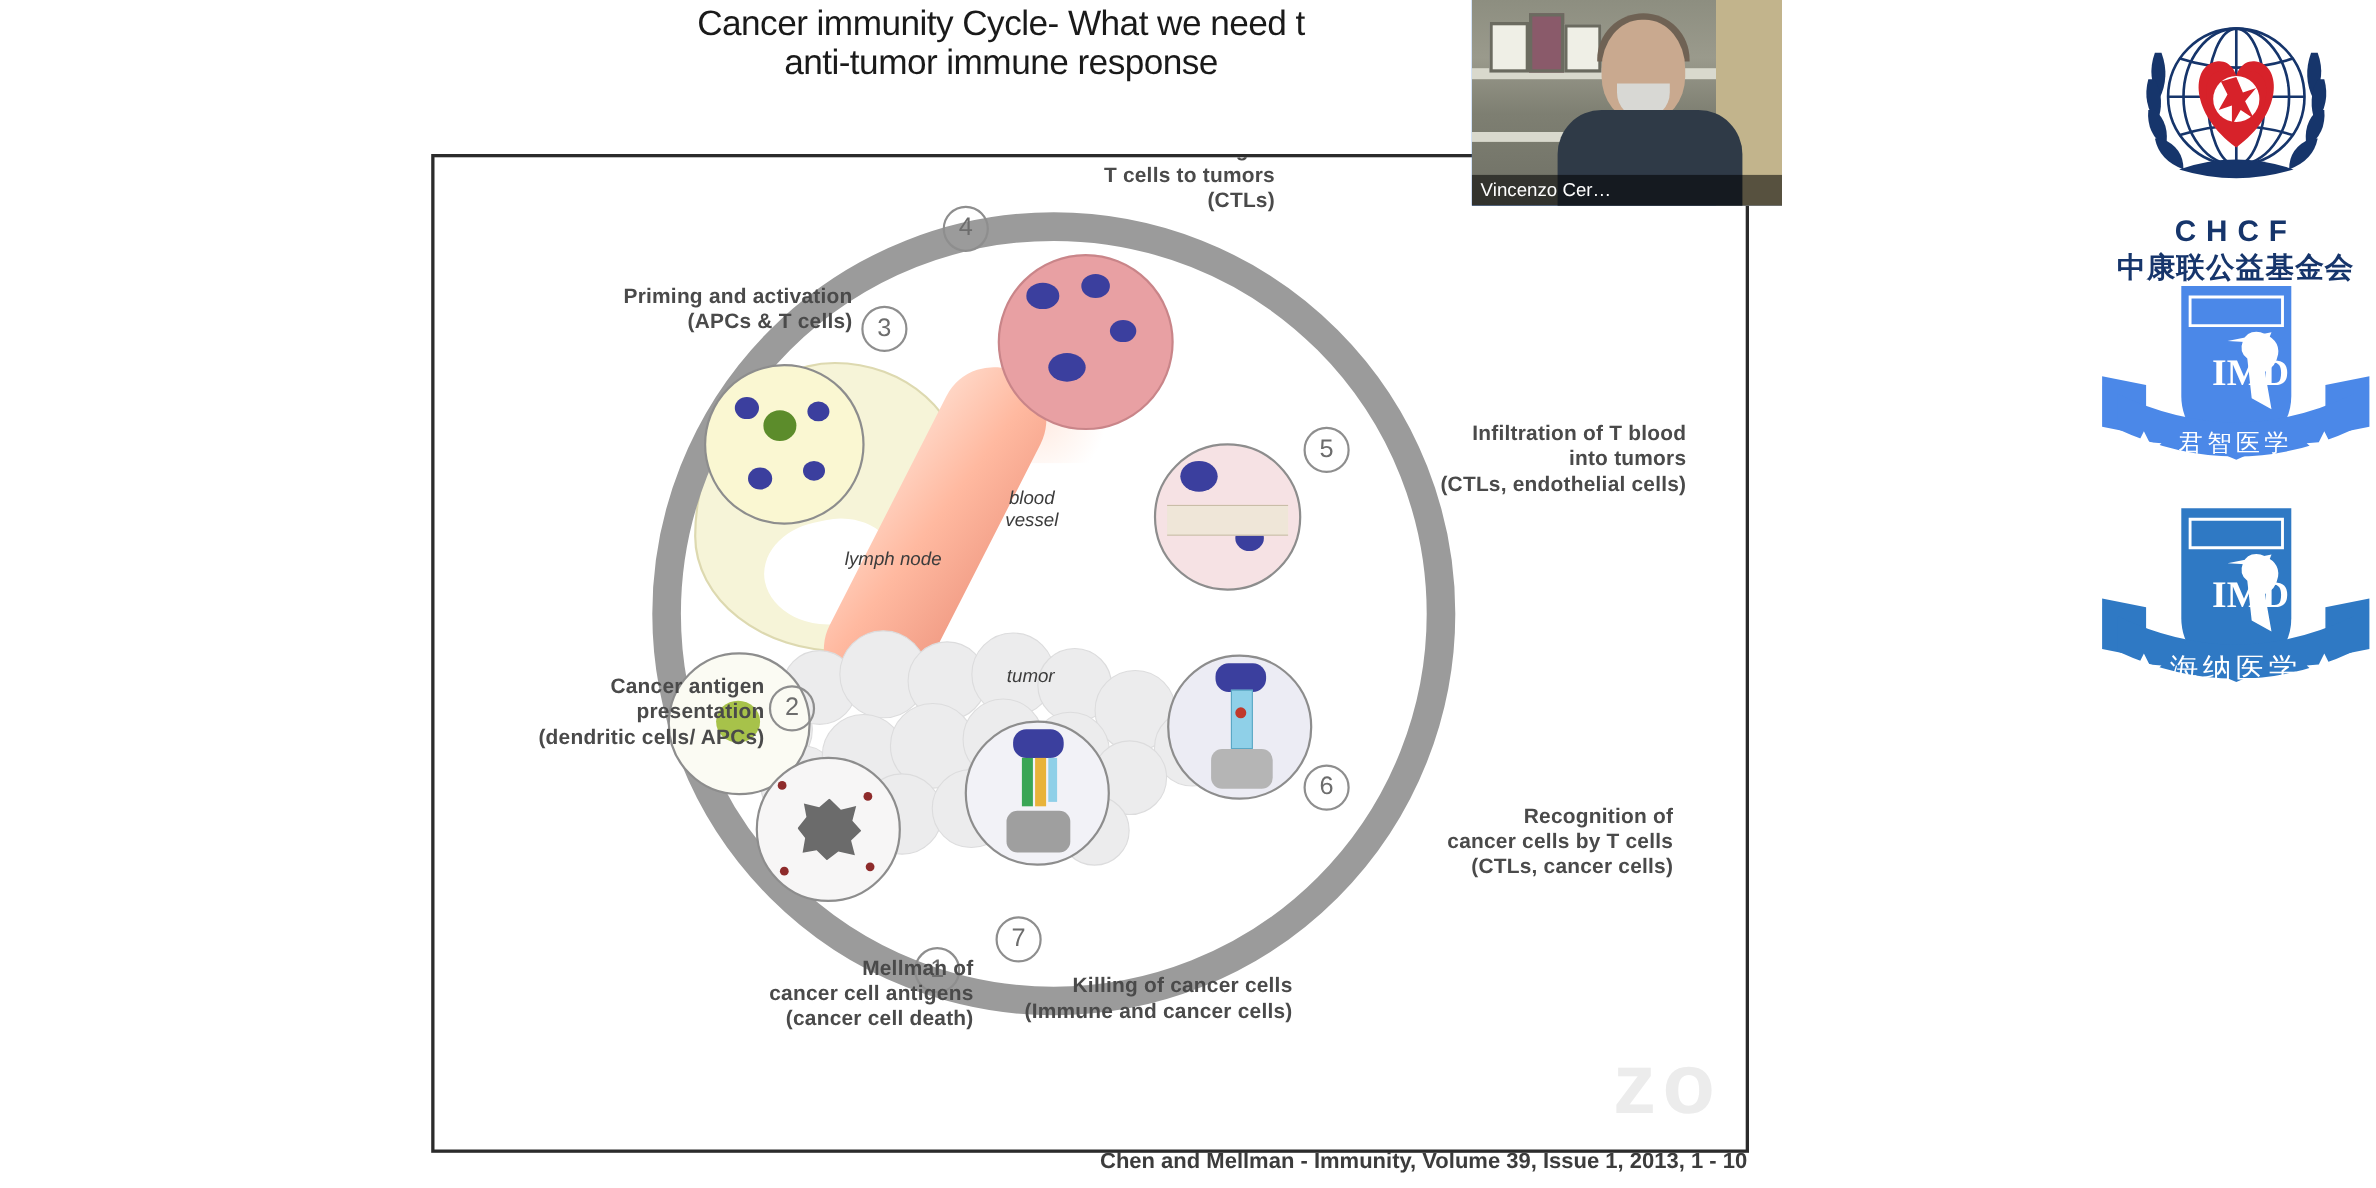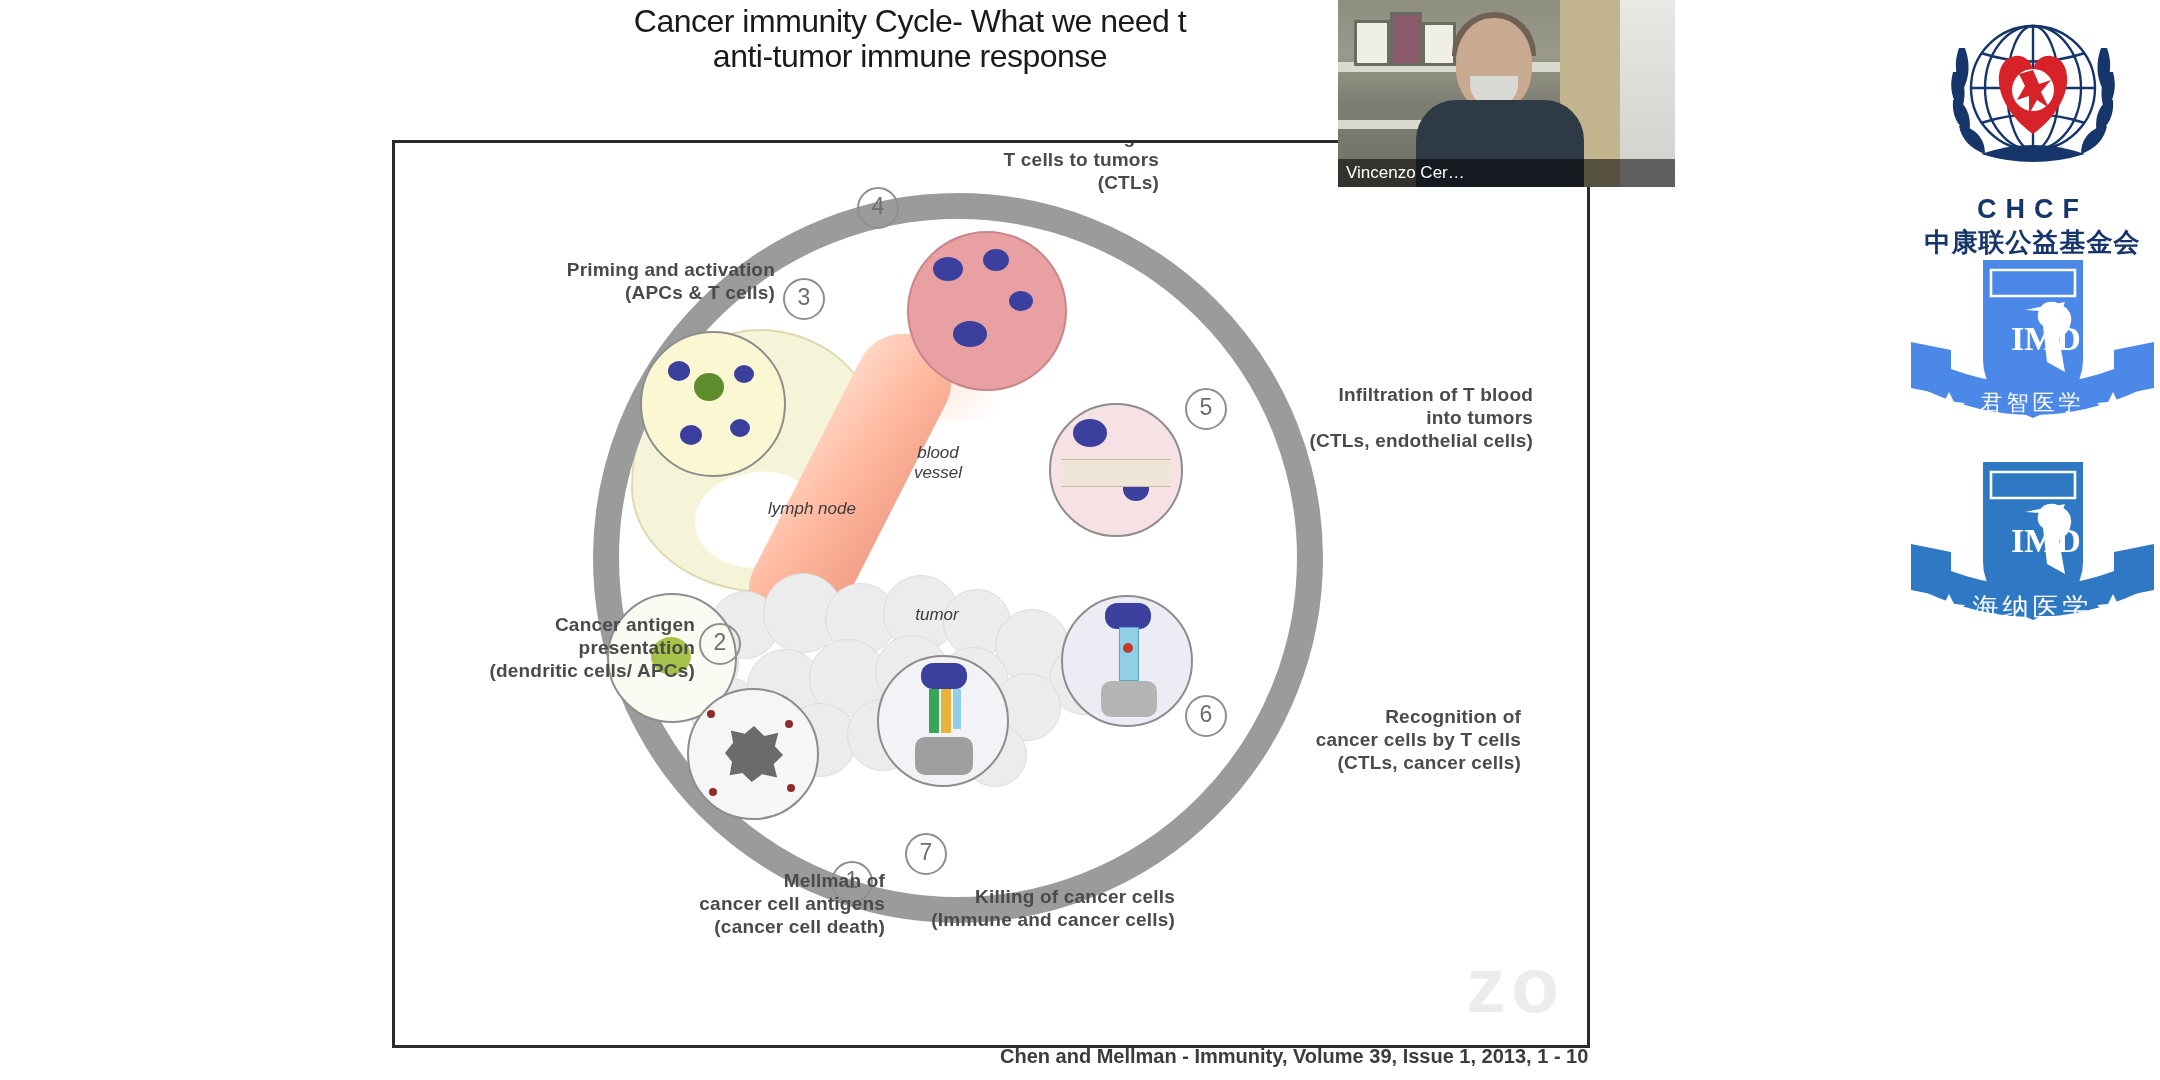--- a/index.html
+++ b/index.html
@@ -57,21 +57,21 @@
   .tumor-mass{position:absolute;left:268px;top:430px;width:470px;height:230px;}
   .tbub{position:absolute;border-radius:50%;background:#ececed;border:1px solid #dcdcdd;}
 
   .zoom-wm{position:absolute;right:22px;bottom:14px;font-size:78px;font-weight:bold;
      color:#ececec;letter-spacing:6px;}
 
   #citation{position:absolute;left:1000px;top:1045px;width:790px;text-align:left;
      font-size:20px;color:#3c3c3c;font-weight:bold;}
 
   
-  #video-tile{position:absolute;left:1338px;top:0;width:337px;height:187px;
+  #video-tile{position:absolute;left:1338px;top:0;width:282px;height:187px;
      background:#3b82f6;overflow:hidden;border:0;}
   .vid-bg{position:absolute;inset:0;
      background:linear-gradient(180deg,#8d8e80 0%,#9a9a8c 28%,#7e7f72 55%,#6f7065 100%);}
   .vshelf{position:absolute;background:#d9d9cd;}
   .vframe{position:absolute;background:#efefe6;border:3px solid #6b6b60;}
   .vcab{position:absolute;left:222px;top:0;width:60px;height:187px;background:#c2b48c;}
   .vdoor{position:absolute;left:282px;top:0;width:55px;height:187px;
      background:linear-gradient(180deg,#e8e8e4 0%,#cfcfcb 100%);}
   .vhead{position:absolute;left:118px;top:18px;width:76px;height:92px;border-radius:48% 48% 44% 44%;
      background:#c9a98f;}
@@ -200,21 +200,21 @@
     <div class="num" style="left:388px;top:135px;">3</div>
 
     <div class="num" style="left:790px;top:245px;">5</div>
     <div class="lbl" style="left:828px;top:240px;width:310px;">
       <span>Infiltration of T blood</span><br>
       <span>into tumors</span><br>
       <span>(CTLs, endothelial cells)</span>
     </div>
 
     <div class="num" style="left:790px;top:552px;">6</div>
-    <div class="lbl" style="left:826px;top:562px;width:300px;">
+    <div class="lbl" style="left:826px;top:588px;width:300px;">
       <span>Recognition of</span><br>
       <span>cancer cells by T cells</span><br>
       <span>(CTLs, cancer cells)</span>
     </div>
 
     <div class="lbl" style="left:20px;top:470px;width:280px;">
       <span>Cancer antigen</span><br>
       <span>presentation</span><br>
       <span>(dendritic cells/ APCs)</span>
     </div>

